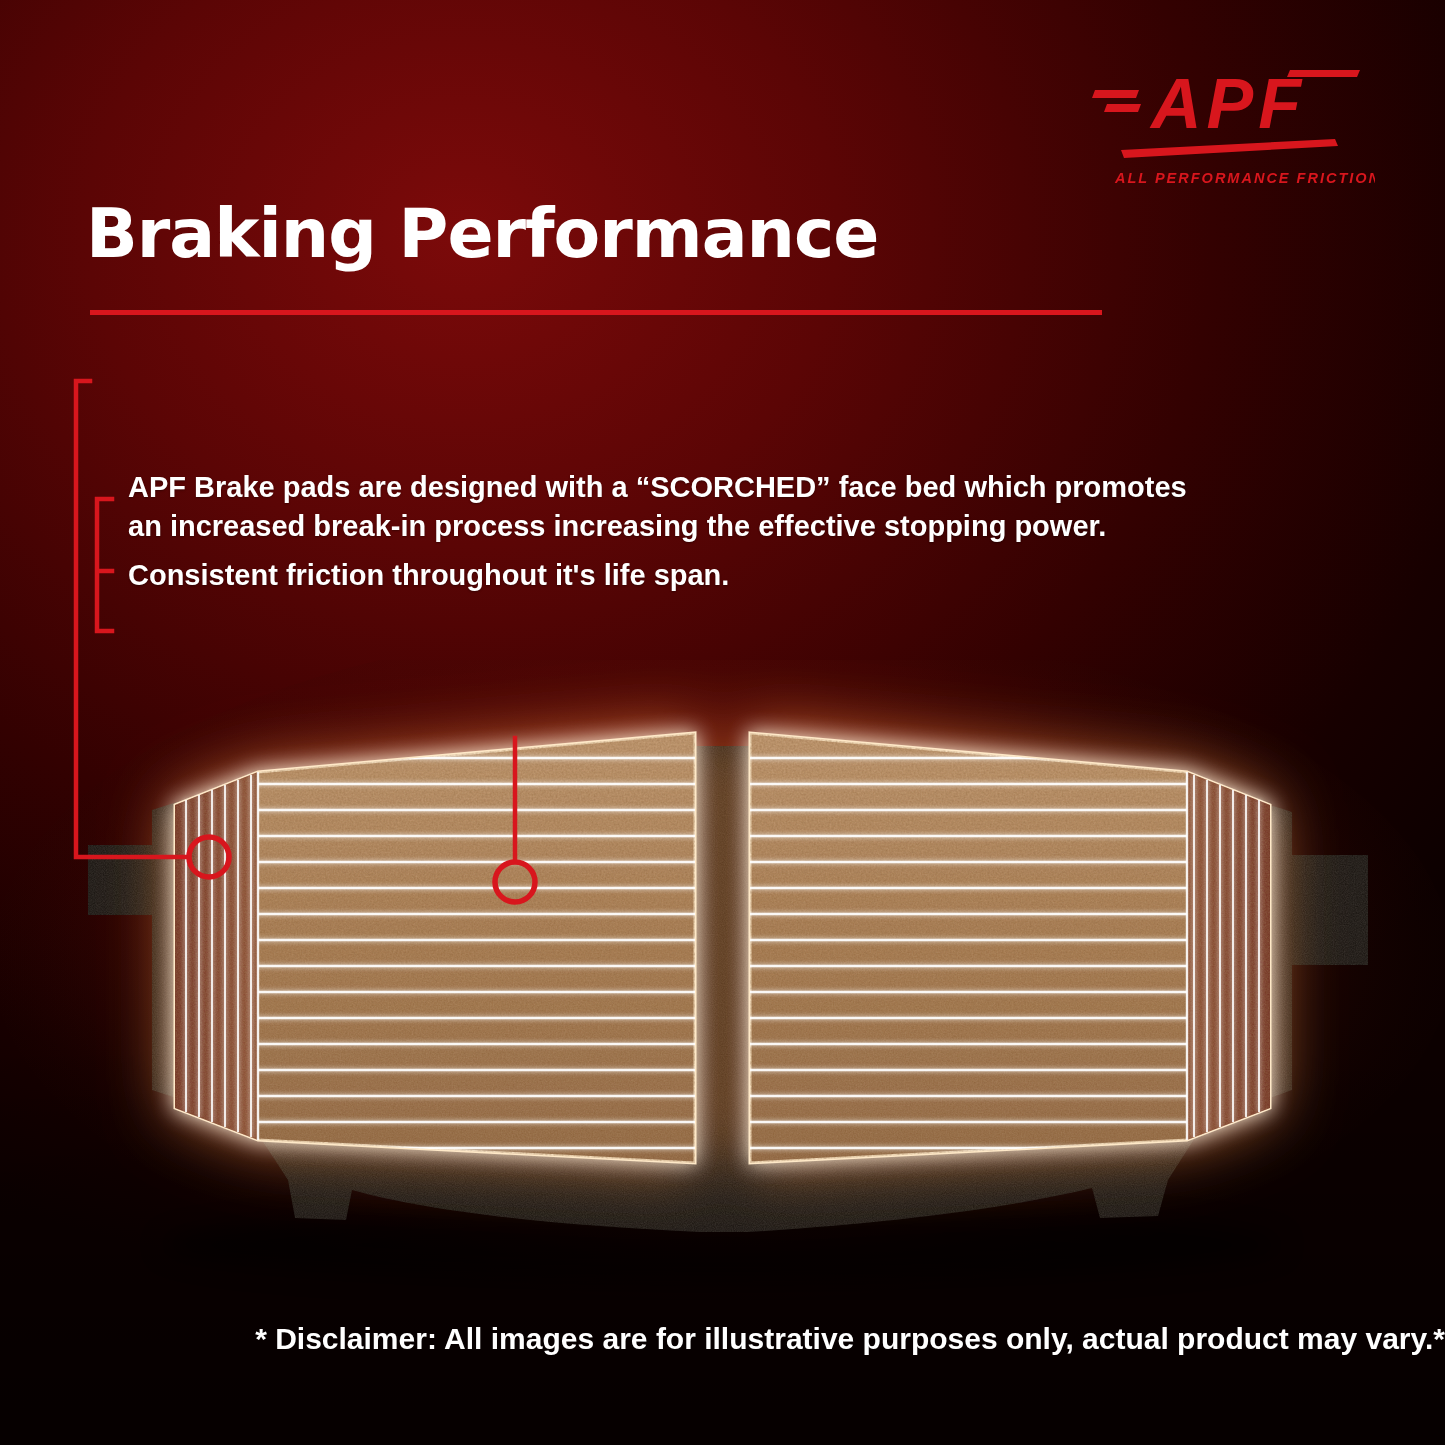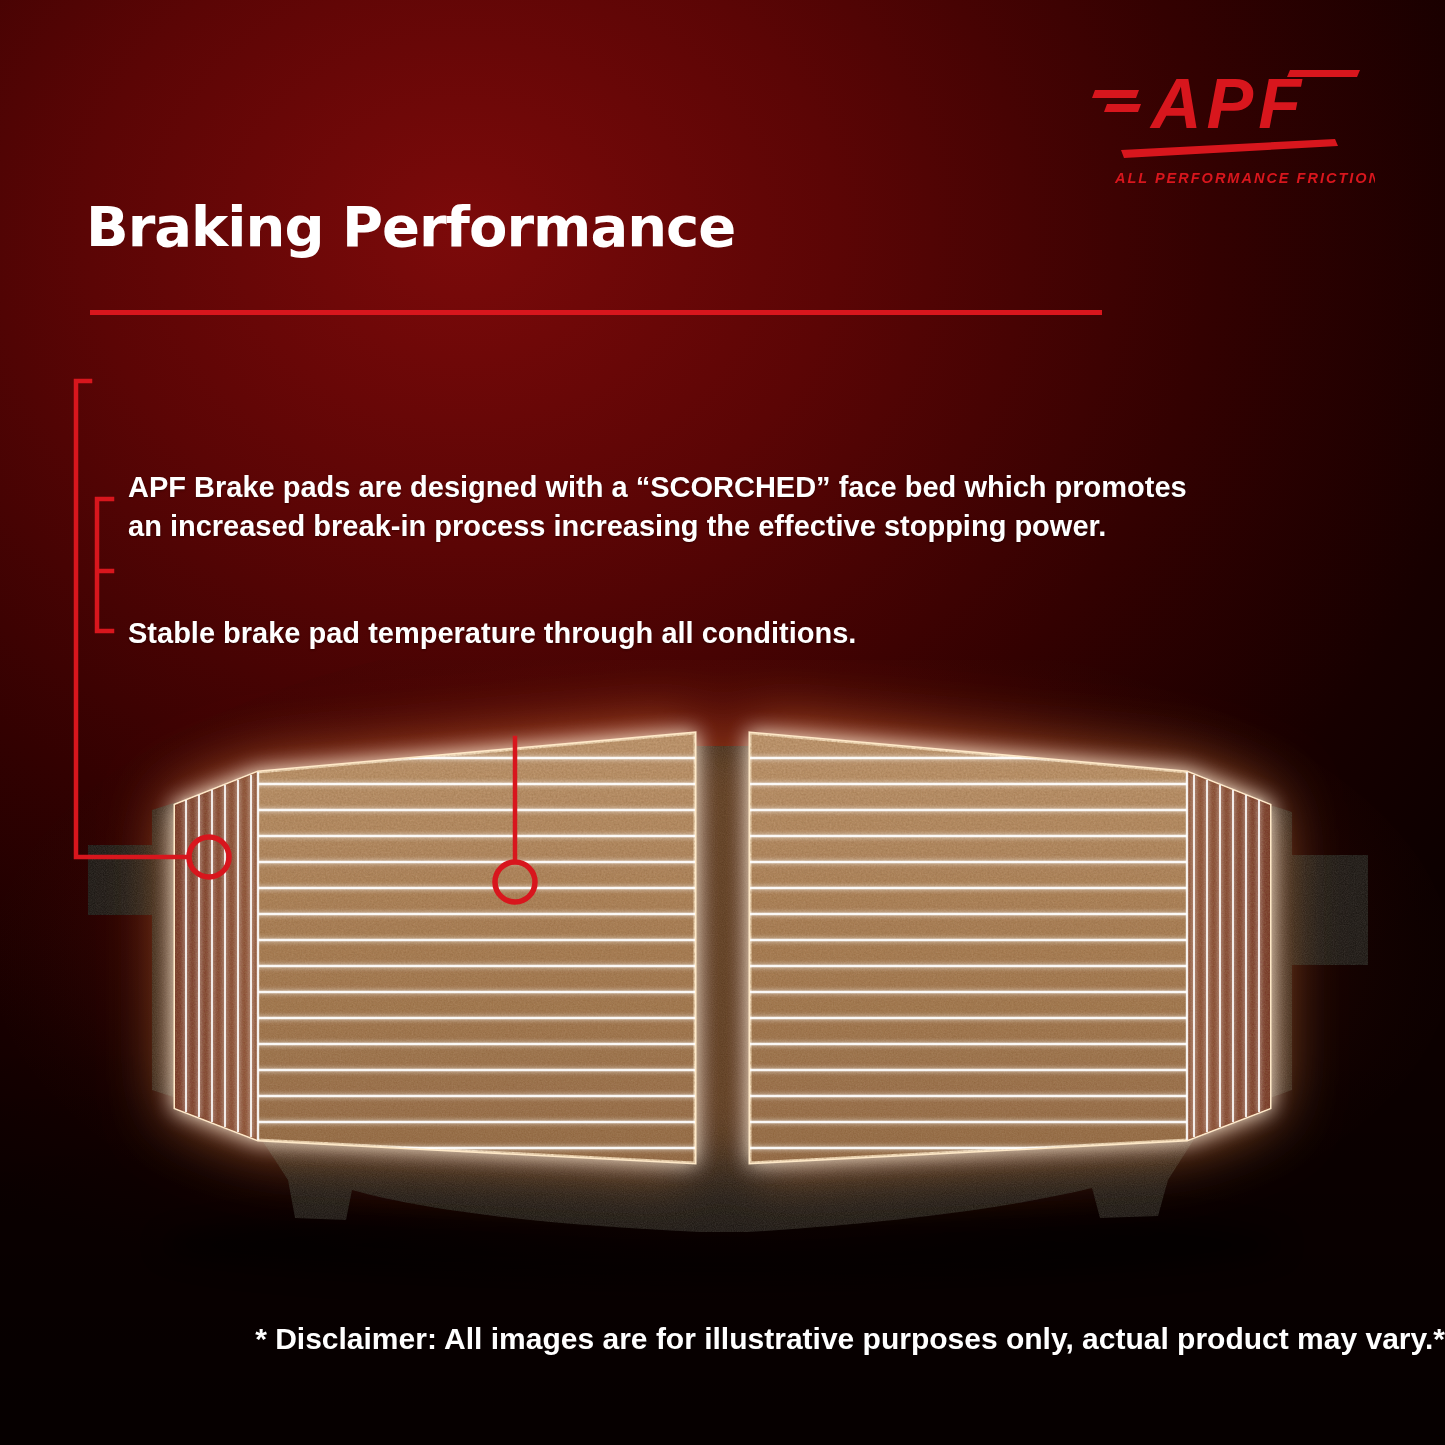--- a/index.html
+++ b/index.html
@@ -6,21 +6,21 @@
   .poster{
     position:relative;width:1445px;height:1445px;overflow:hidden;
     font-family:"Liberation Sans",sans-serif;
     background:
       linear-gradient(to bottom, rgba(0,0,0,0) 72%, rgba(0,0,0,0.55) 100%),
       radial-gradient(1250px 1050px at 32% 16%, #7c0a0a 0%, #5b0505 30%, #330101 60%, #170000 84%, #0c0000 100%);
   }
   .logo{position:absolute;left:1085px;top:60px;width:290px;height:135px;z-index:7;}
   .page-title{
     position:absolute;left:86px;top:194px;z-index:6;color:#ffffff;
-    font-family:"DejaVu Sans",sans-serif;font-weight:bold;font-size:56px;
+    font-family:"DejaVu Sans",sans-serif;font-weight:bold;font-size:68px;
     letter-spacing:-1px;white-space:nowrap;
   }
   .title-underline{position:absolute;left:90px;top:310px;width:1012px;height:5px;background:#d8161d;z-index:6;}
   .feature{
     position:absolute;z-index:6;color:#ffffff;font-weight:bold;font-size:29px;line-height:1.33;
     text-shadow:0 1px 2px rgba(0,0,0,.35);
   }
   .f1{left:122px;top:364px;width:745px;}
   .f2{left:128px;top:468px;width:1060px;}
   .f3{left:128px;top:556px;width:1000px;}
@@ -49,22 +49,22 @@
       <text x="30" y="123" font-family="Liberation Sans, sans-serif" font-size="14.5" font-weight="bold" font-style="italic" letter-spacing="2" fill="#d8161d">ALL PERFORMANCE FRICTION</text>
     </svg>
   </div>
 
   <div class="page-title">Braking Performance</div>
   <div class="title-underline"></div>
 
   <div class="feature f2">
     <span>APF Brake pads are designed with a “SCORCHED” face bed which promotes an increased break-in process increasing the effective stopping power.</span>
   </div>
-  <div class="feature f4">
-    <span>Stable brake pad temperature through all conditions.</span>
+  <div class="feature f3">
+    <span>Consistent friction throughout it's life span.</span>
   </div>
 
   <svg class="pad-svg" width="1445" height="640" viewBox="0 0 1445 640">
     <defs>
       <radialGradient id="ambient" cx="0.5" cy="0.48" r="0.55">
         <stop offset="0" stop-color="#c8441a" stop-opacity="0.5"></stop>
         <stop offset="0.6" stop-color="#8a1f0c" stop-opacity="0.26"></stop>
         <stop offset="1" stop-color="#000000" stop-opacity="0"></stop>
       </radialGradient>
       <linearGradient id="faceGrad" x1="0" y1="0" x2="0" y2="1">

